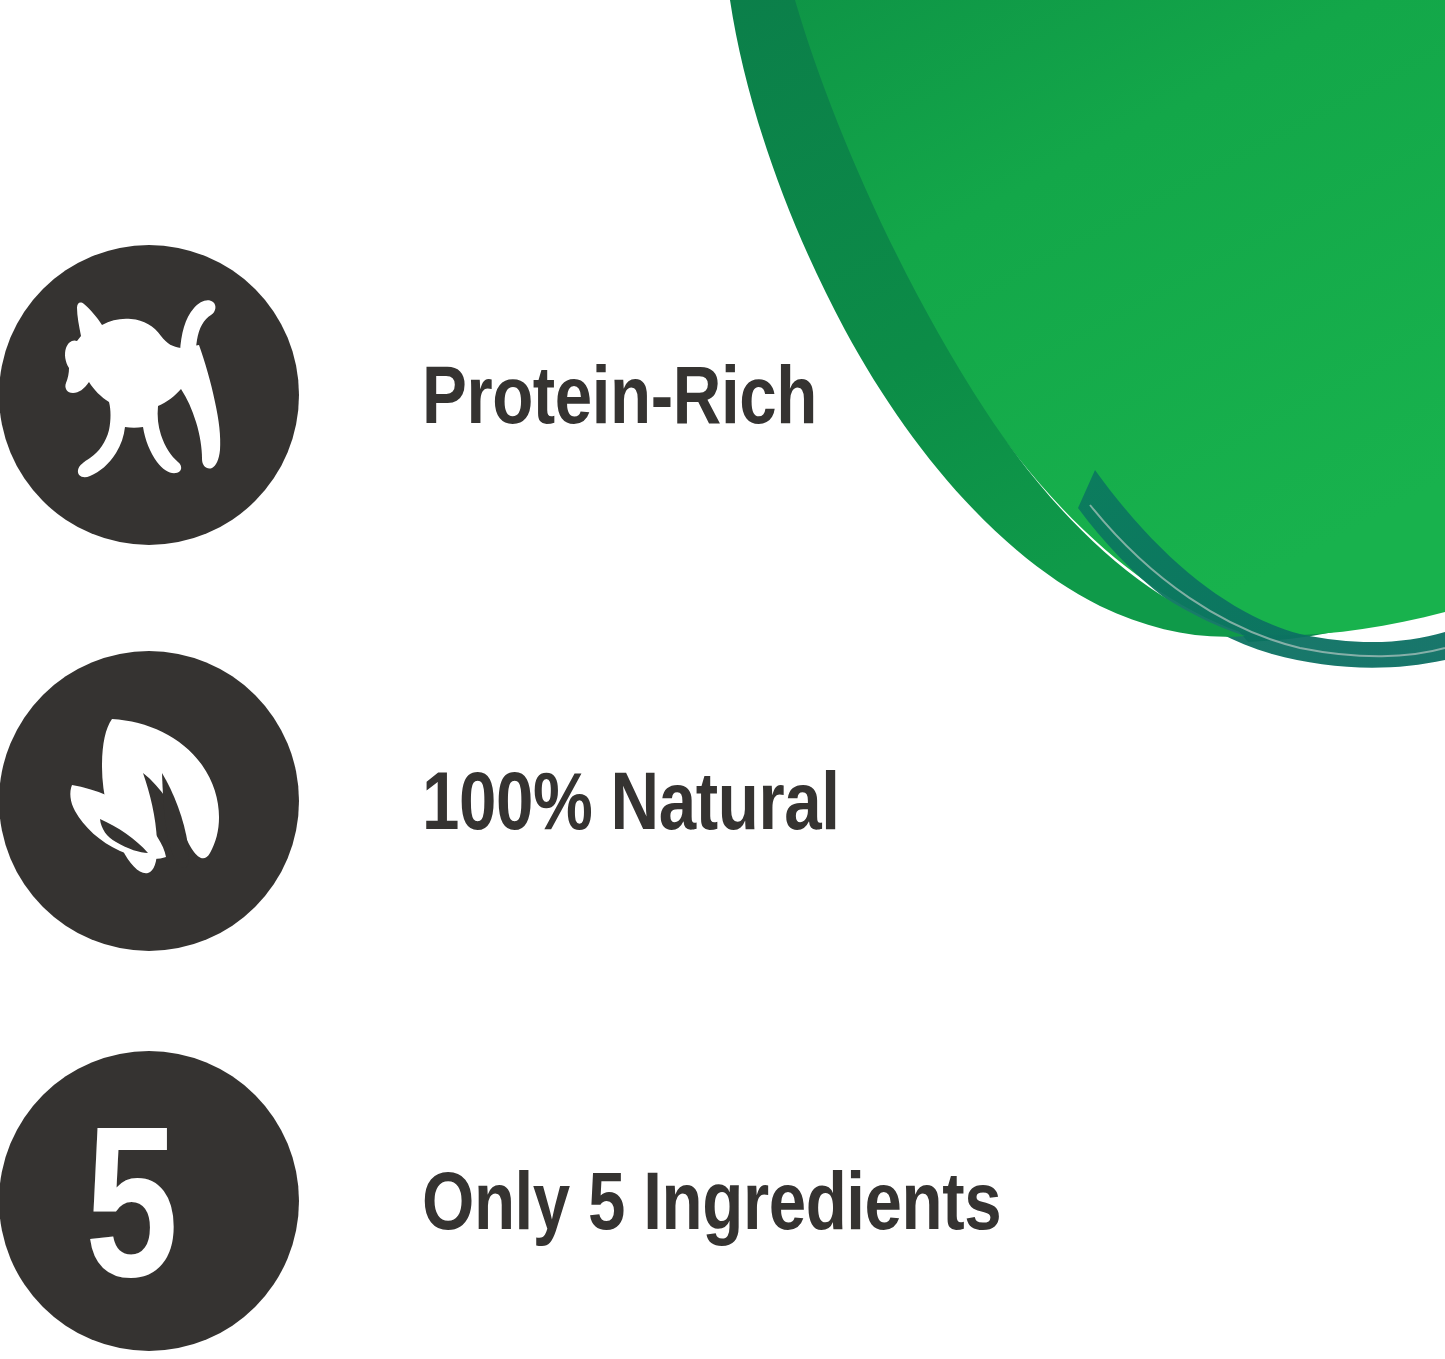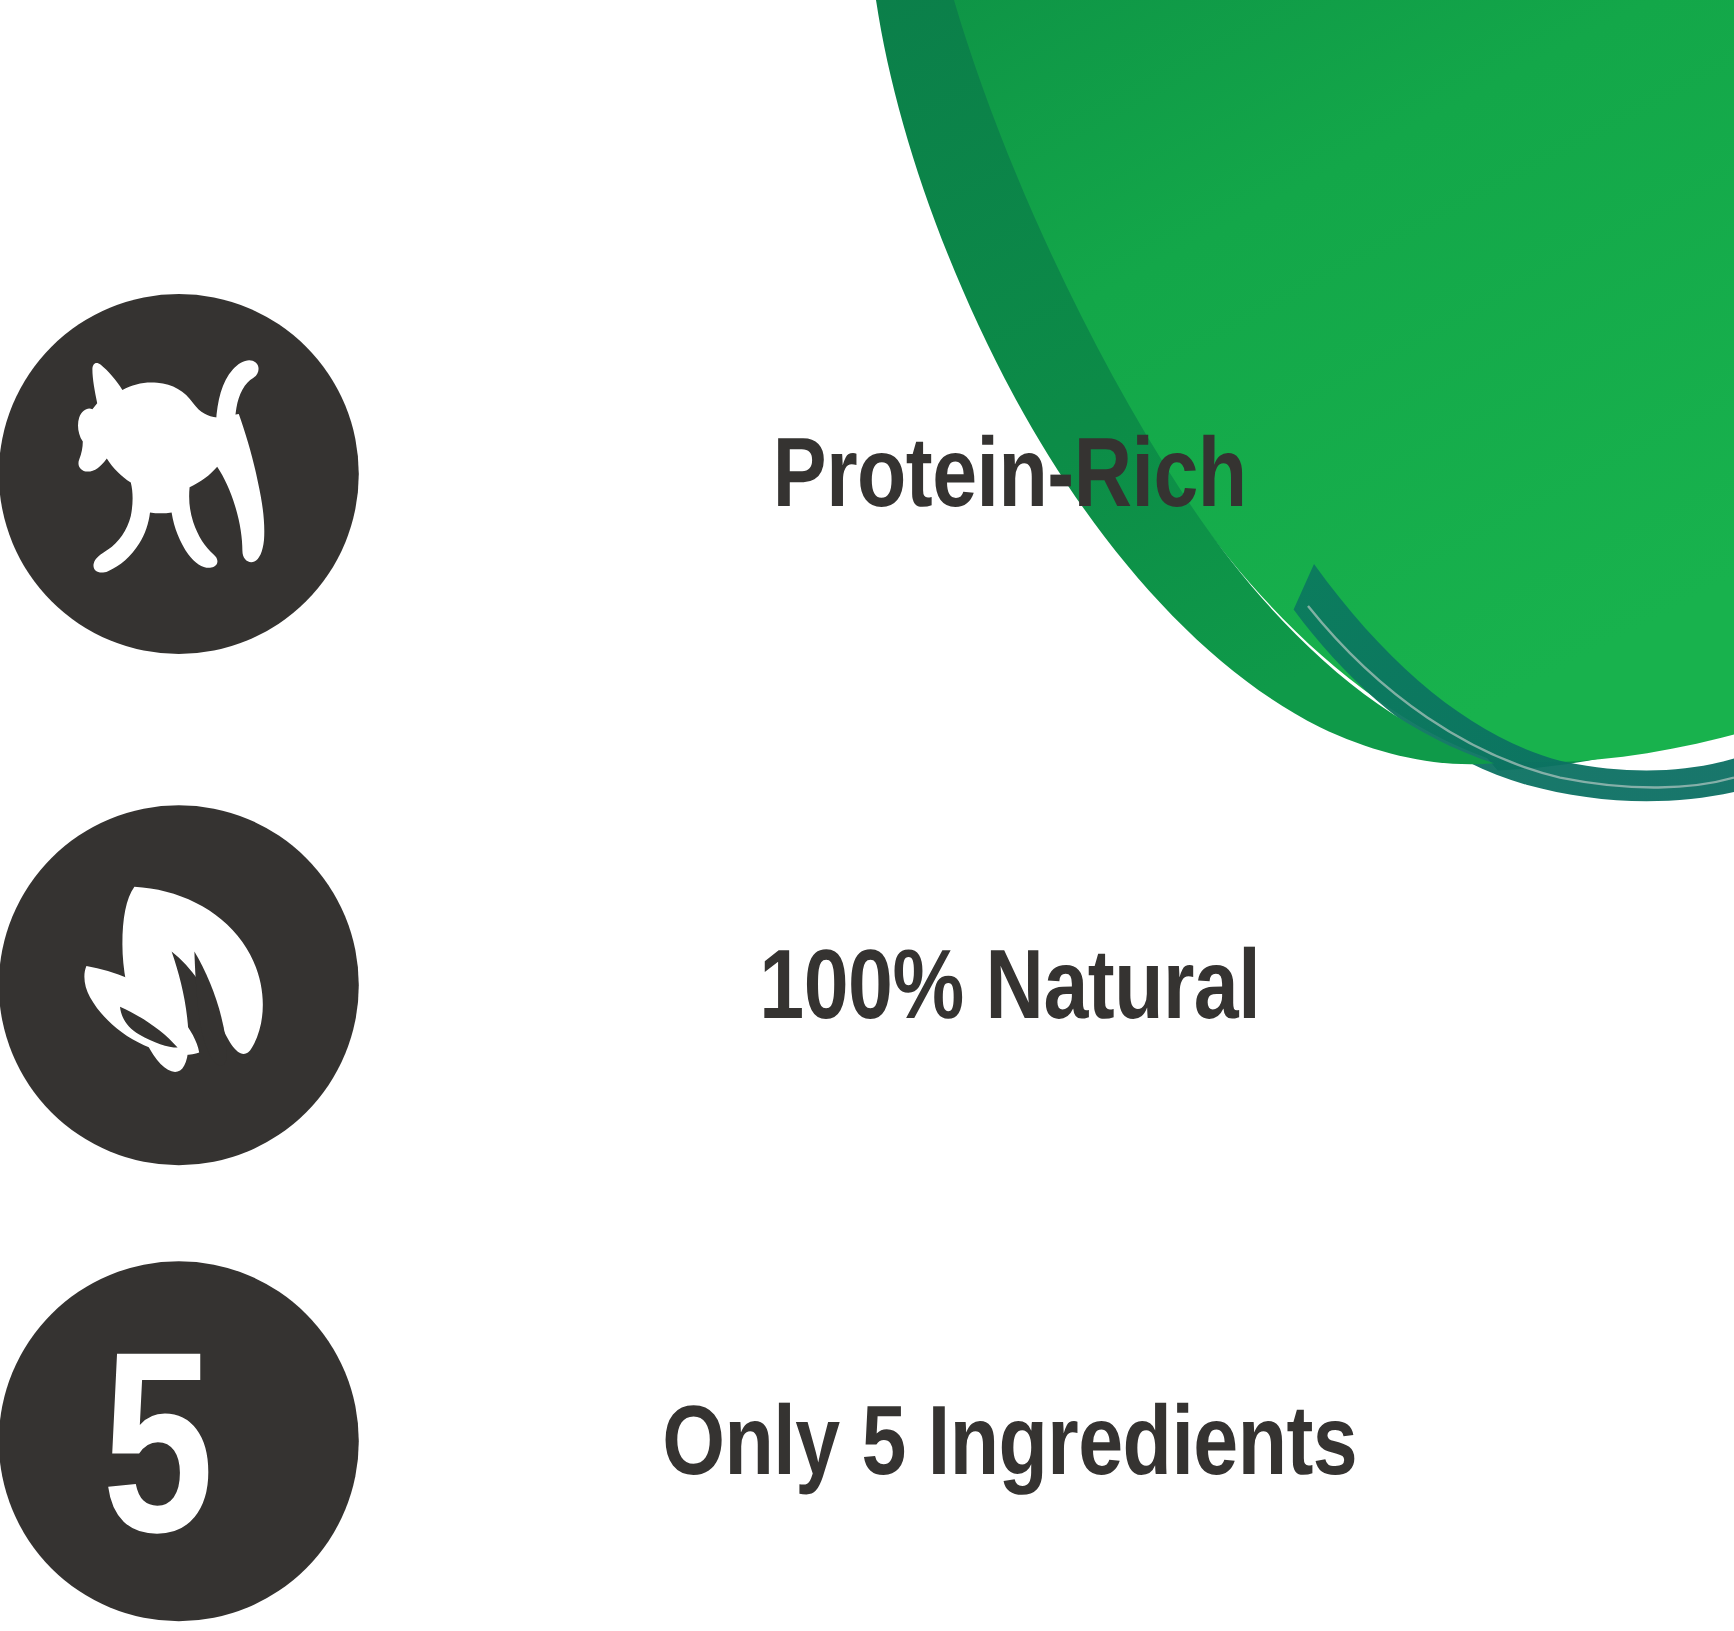--- a/index.html
+++ b/index.html
@@ -10,21 +10,20 @@
   }
   body {
     font-family: "Liberation Sans", "DejaVu Sans", sans-serif;
   }
   #canvas {
     position: relative;
     width: 1445px;
     height: 1359px;
     background: #ffffff;
     overflow: hidden;
-    text-align: center;
   }
 
   
   #wave-graphic {
     position: absolute;
     top: 0;
     left: 0;
     width: 1445px;
     height: 1359px;
     pointer-events: none;
@@ -33,21 +32,21 @@
   
   .benefit-row {
     position: absolute;
     left: 0;
     width: 1445px;
     height: 306px;
     display: flex;
     align-items: center;
   }
   #benefit-row-0 { top: 242px; }
-  #benefit-row-1 { top: 668px; }
+  #benefit-row-1 { top: 648px; }
   #benefit-row-2 { top: 1048px; }
 
   .benefit-icon-circle {
     position: relative;
     flex: 0 0 auto;
     width: 300px;
     height: 300px;
     margin-left: -1px;
     border-radius: 50%;
     background: #353331;

